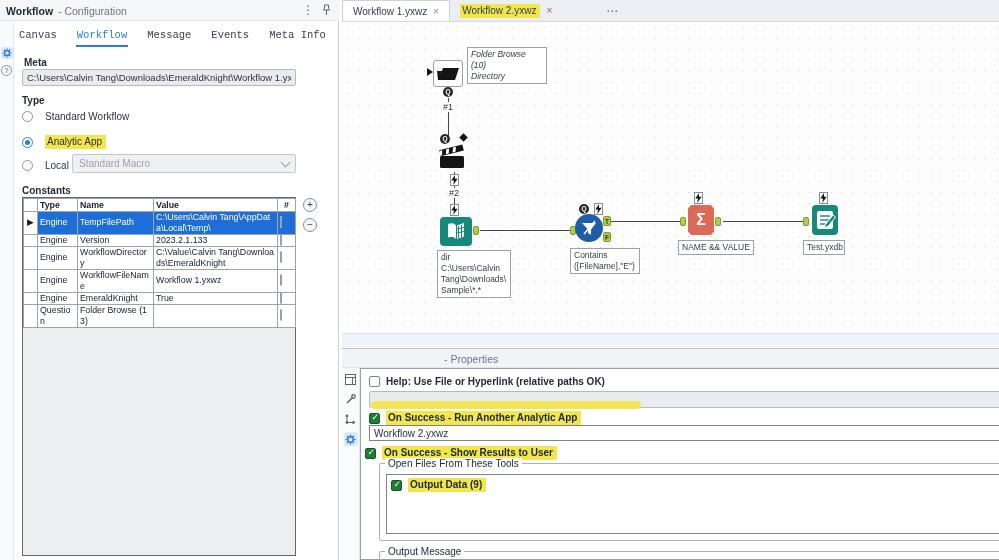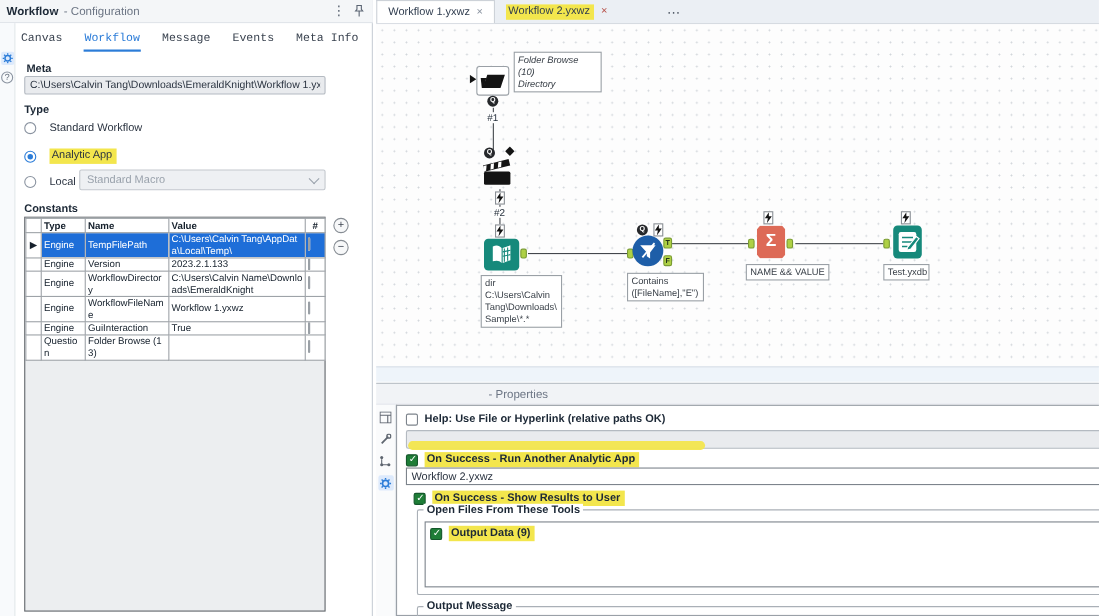--- a/index.html
+++ b/index.html
@@ -67,21 +67,21 @@
   .idp-rail { left:342px; top:368px; width:18px; height:192px; background:#fafbfc; border-right:1px solid #e4e8ec; }
   .rail-icon { width:14px; height:14px; margin:4px auto 6px auto; display:flex; align-items:center; justify-content:center; cursor:pointer; }
   .rail-icon.sel { background:#ddeafc; border-radius:2px; }
   .idp-content { left:360px; top:368px; width:639px; height:192px; background:#fff; border:1px solid #9aa0a7; border-right:none; }
   .chk { width:11px; height:11px; border:1px solid #7d848c; background:#fff; border-radius:2px; position:relative; flex:0 0 auto; }
   .chk.on { background:#1e7d37; border-color:#14572b; }
   .chk.on::after { content:"✓"; position:absolute; left:1.5px; top:-1.5px; color:#fff; font-size:9px; }
   .idp-row { position:absolute; display:flex; align-items:center; gap:6px; }
   .idp-label { font-weight:bold; color:#1c2836; font-size:10px; white-space:nowrap; }
   .fs { position:absolute; border:1px solid #aab0b7; border-radius:2px; }
-  .fs-legend { position:absolute; background:#fff; font-weight:bold; color:#1c2836; font-size:10px; padding:0 3px; white-space:nowrap;text-align:right; }
+  .fs-legend { position:absolute; background:#fff; font-weight:normal; color:#1c2836; font-size:10px; padding:0 3px; white-space:nowrap;text-align:right; }
   .white-input { background:#fff; border:1px solid #7d848c; height:16px; font-size:10px; color:#2a3340; padding:1px 4px; font-family:"Liberation Sans",sans-serif; }
   .smear { position:absolute; background:#f3e64d; border-radius:4px; opacity:0.95; }
 </style>
 </head>
 <body>
 
 <div class="screen">
 
   <div class="abs cfg-panel">
     <div class="abs cfg-header" style="left:0;top:0;">
@@ -180,34 +180,34 @@
           <td></td>
           <td>Engine</td>
           <td>Version</td>
           <td>2023.2.1.133</td>
           <td><span class="cellchk"></span></td>
         </tr>
         <tr>
           <td></td>
           <td>Engine</td>
           <td>WorkflowDirectory</td>
-          <td>C:\Users\Calvin Name\Downloads\EmeraldKnight</td>
+          <td>C:\Value\Calvin Tang\Downloads\EmeraldKnight</td>
           <td><span class="cellchk"></span></td>
         </tr>
         <tr>
           <td></td>
           <td>Engine</td>
           <td>WorkflowFileName</td>
           <td>Workflow 1.yxwz</td>
           <td><span class="cellchk"></span></td>
         </tr>
         <tr>
           <td></td>
           <td>Engine</td>
-          <td>GuiInteraction</td>
+          <td>EmeraldKnight</td>
           <td>True</td>
           <td><span class="cellchk"></span></td>
         </tr>
         <tr>
           <td></td>
           <td>Question</td>
           <td>Folder Browse (13)</td>
           <td></td>
           <td><span class="cellchk"></span></td>
         </tr>
@@ -407,21 +407,21 @@
     </div>
     <input class="abs text-input" style="left: 8px; top: 22px; width: 700px;" readonly="">
 
     <div class="smear" style="left:10px;top:32px;width:270px;height:8px;"></div>
     <div class="idp-row" style="left:8px;top:42px;">
       <span class="chk on"></span>
       <span class="idp-label hl">On Success - Run Another Analytic App</span>
     </div>
     <input class="abs white-input" style="left: 8px; top: 56px; width: 700px;" readonly="" value="Workflow 2.yxwz">
 
-    <div class="idp-row" style="left:15px;top:77px;">
+    <div class="idp-row" style="left:4px;top:77px;">
       <span class="chk on"></span>
       <span class="idp-label hl">On Success - Show Results to User</span>
     </div>
 
     <div class="fs" style="left:18px;top:94px;width:700px;height:78px;"></div>
     <span class="fs-legend" style="left:24px;top:89px;">Open Files From These Tools</span>
     <div class="abs" style="left:25px;top:105px;width:686px;height:60px;background:#fff;border:1px solid #7d848c;">
       <div class="idp-row" style="left:4px;top:3px;">
         <span class="chk on"></span>
         <span class="idp-label hl">Output Data (9)</span>

